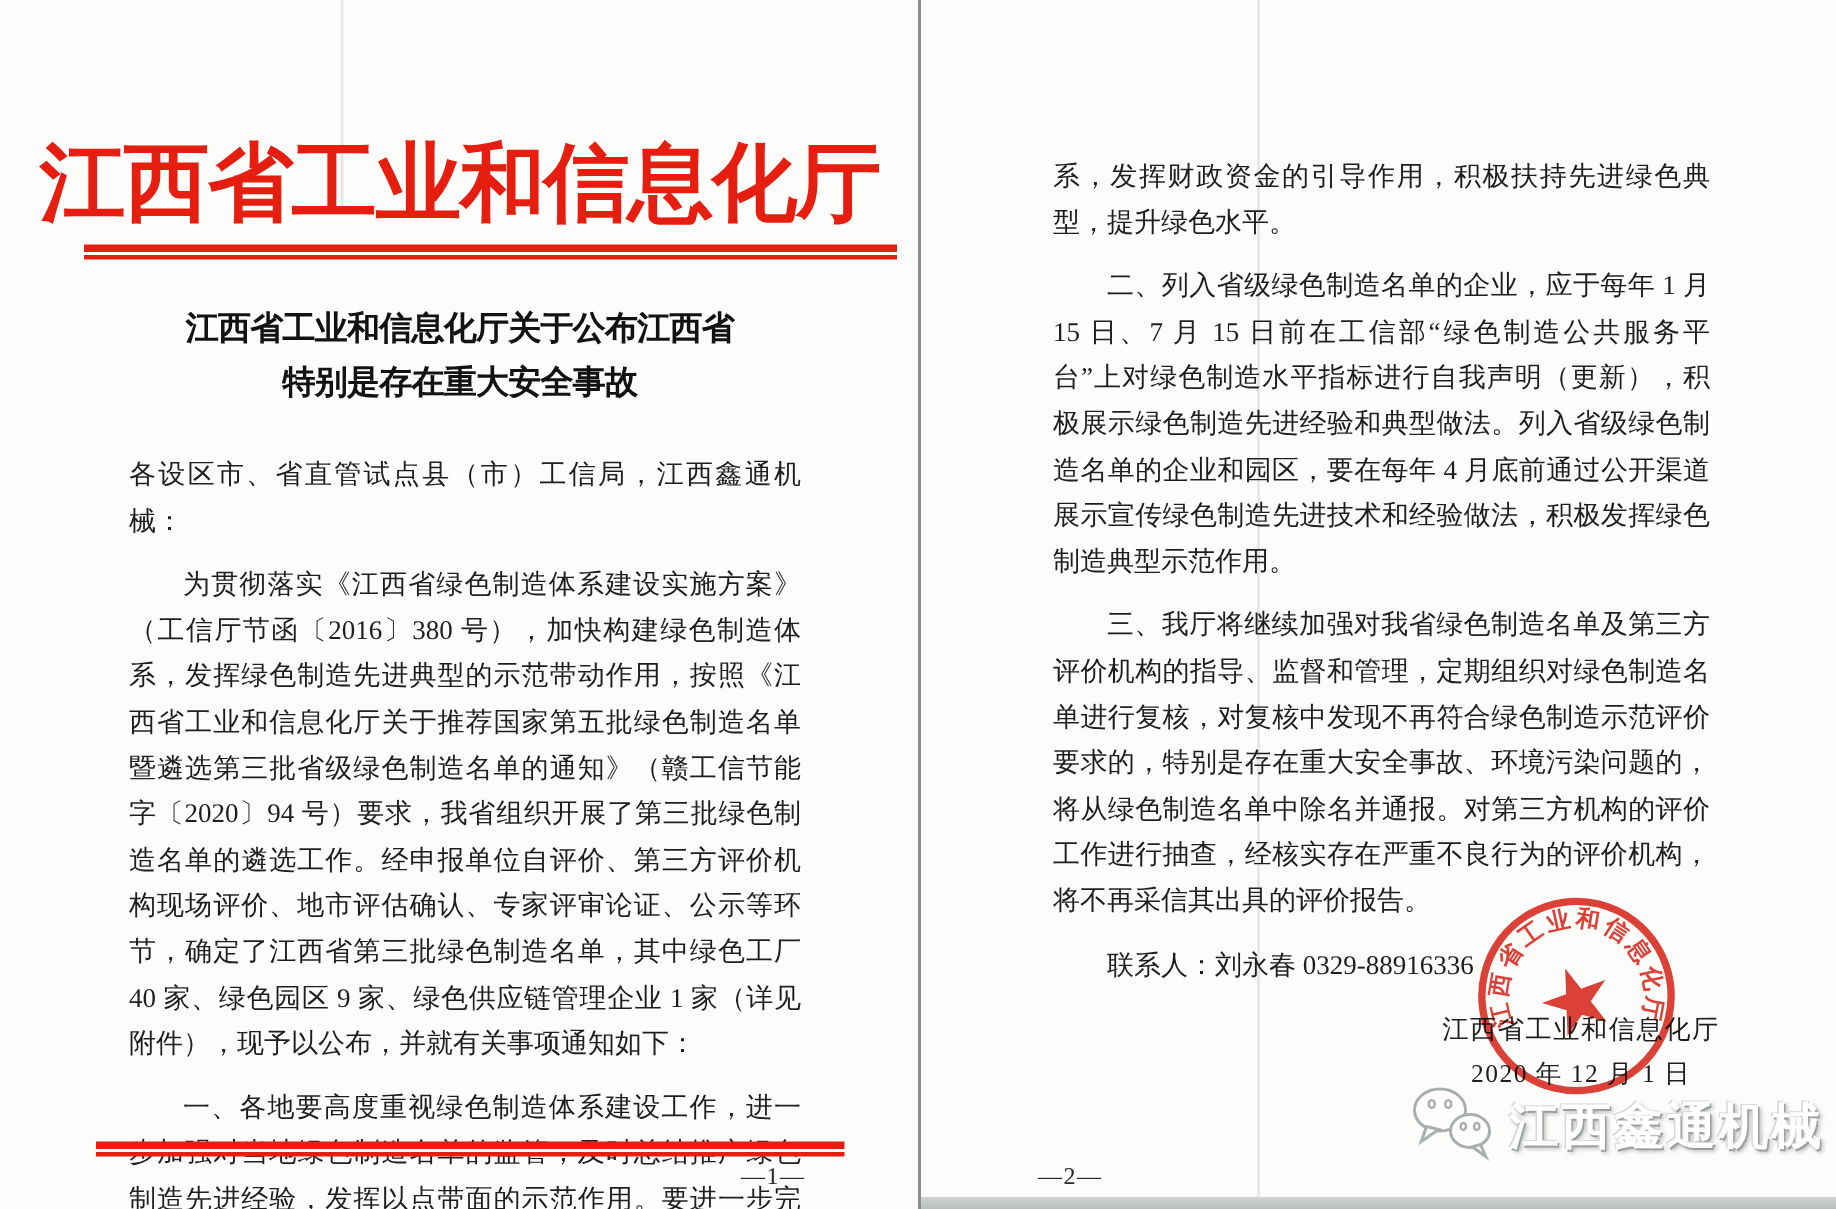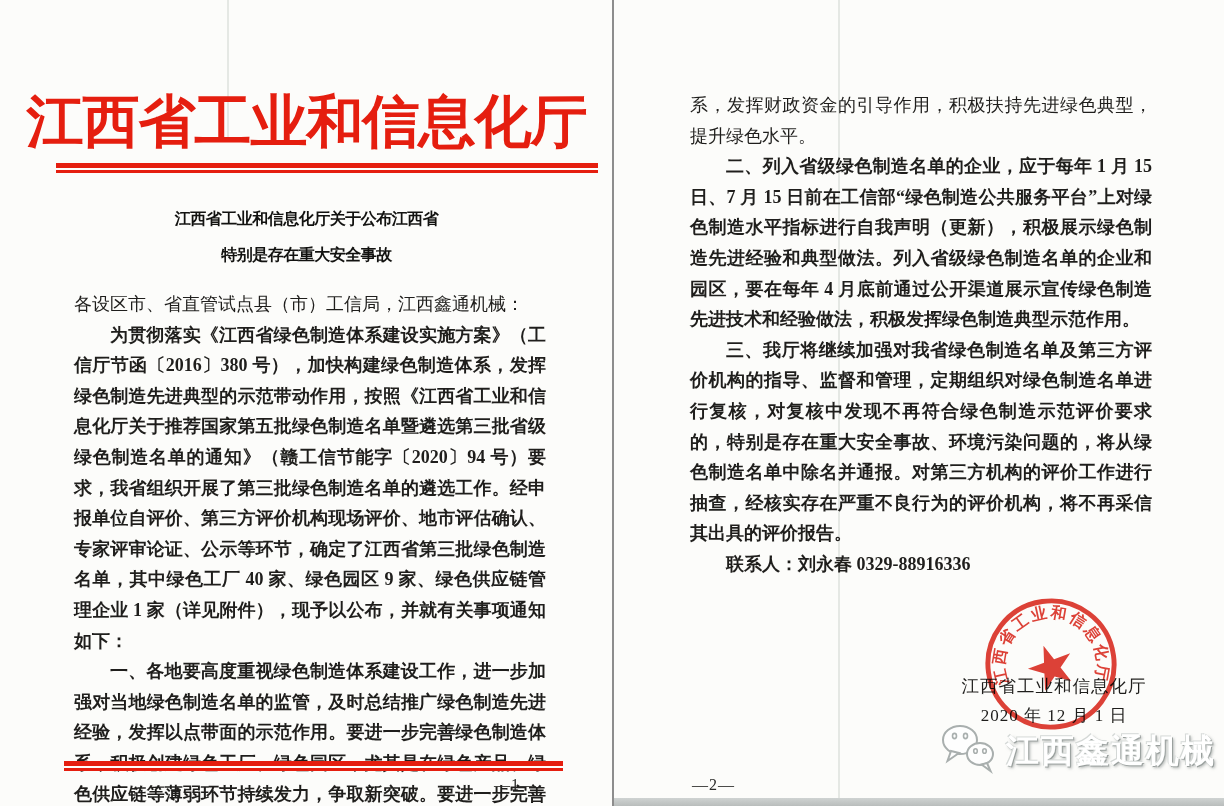--- a/index.html
+++ b/index.html
@@ -59,36 +59,36 @@
   .rule-bottom { top: 761px; left: 64px; width: 499px; }
 
   
   .doc-title {
     position: absolute;
     top: 201px;
     left: 0;
     width: 100%;
     text-align: center;
     font-weight: 700;
-    font-size: 16px;
+    font-size: 22px;
     letter-spacing: -0.5px;
     line-height: 36px;
     color: #121210;
   }
 
   
   .body-col {
     position: absolute;
     font-size: 18px;
     line-height: 30.6px;
     text-align: justify;
     color: var(--text-color, #1f1e1c);
   }
-  .body-col p { margin: 0; }
-  .body-col p.indent { text-indent: 2em; font-weight: bold; }
+  .body-col p { margin: 12px; }
+  .body-col p.indent { text-indent: 2em; }
   .p1-body { left: 74px;  top: 289px; width: 472px; }
   .p2-body { left: 76px;  top: 90px;  width: 462px; }
   .attachment-line { margin-top: 30px; }
 
   
   .page-num {
     position: absolute;
     font-size: 16px;
     letter-spacing: 1px;
     color: #2a2a28;

